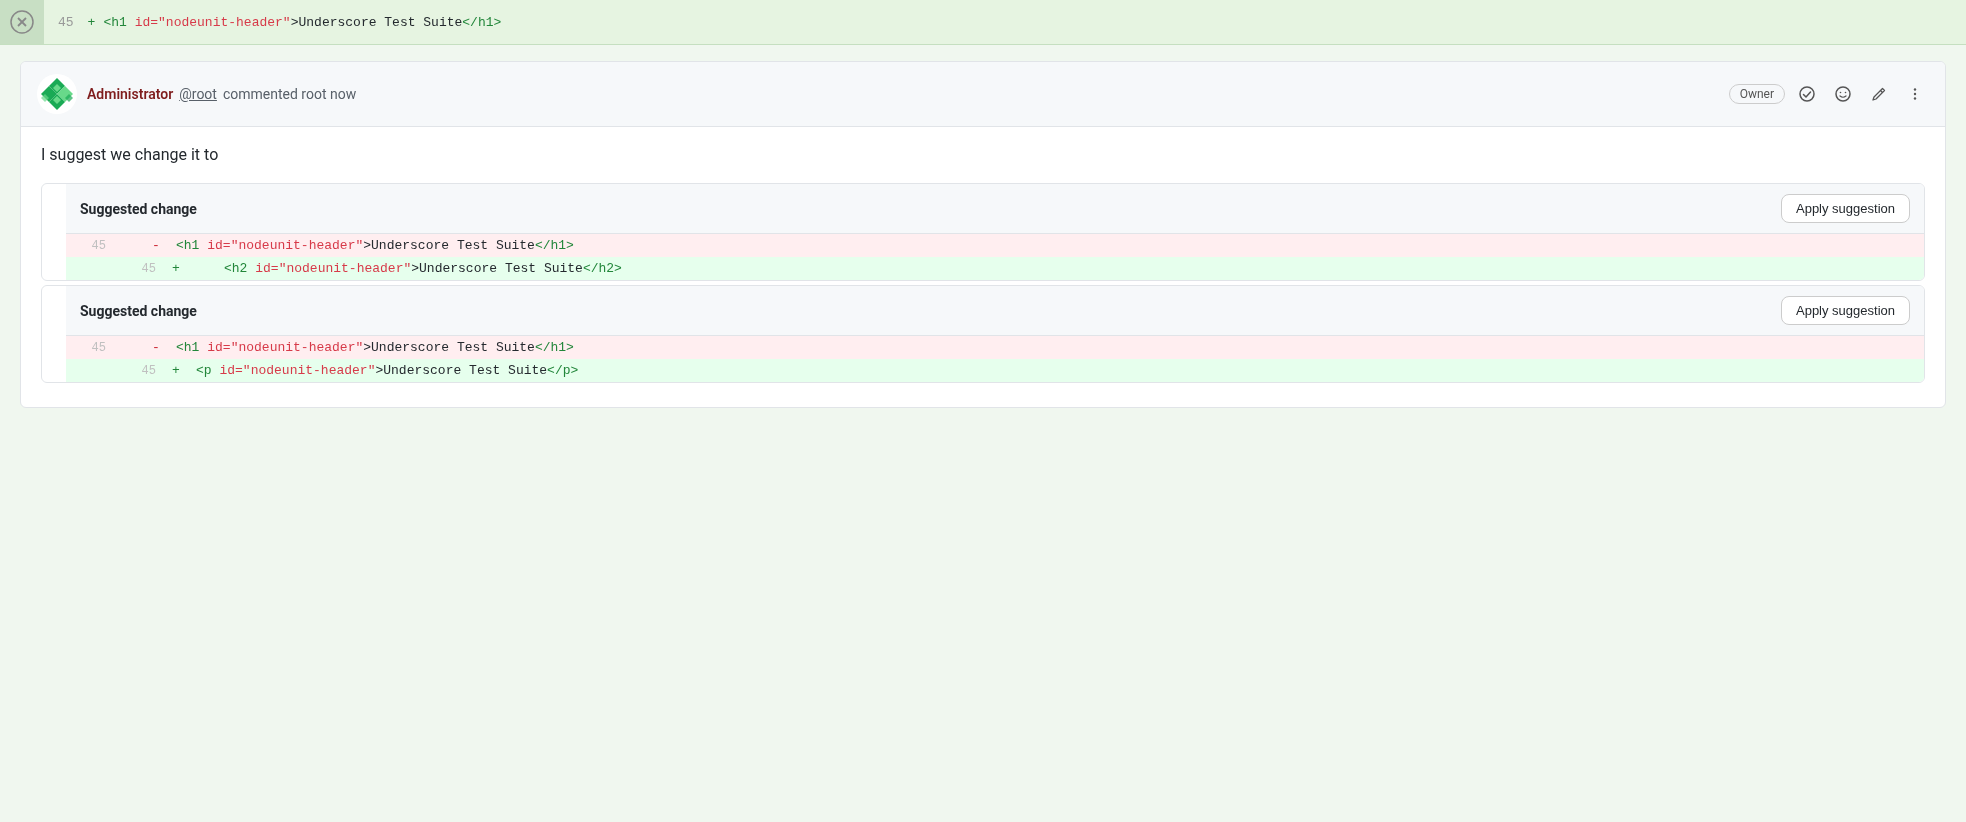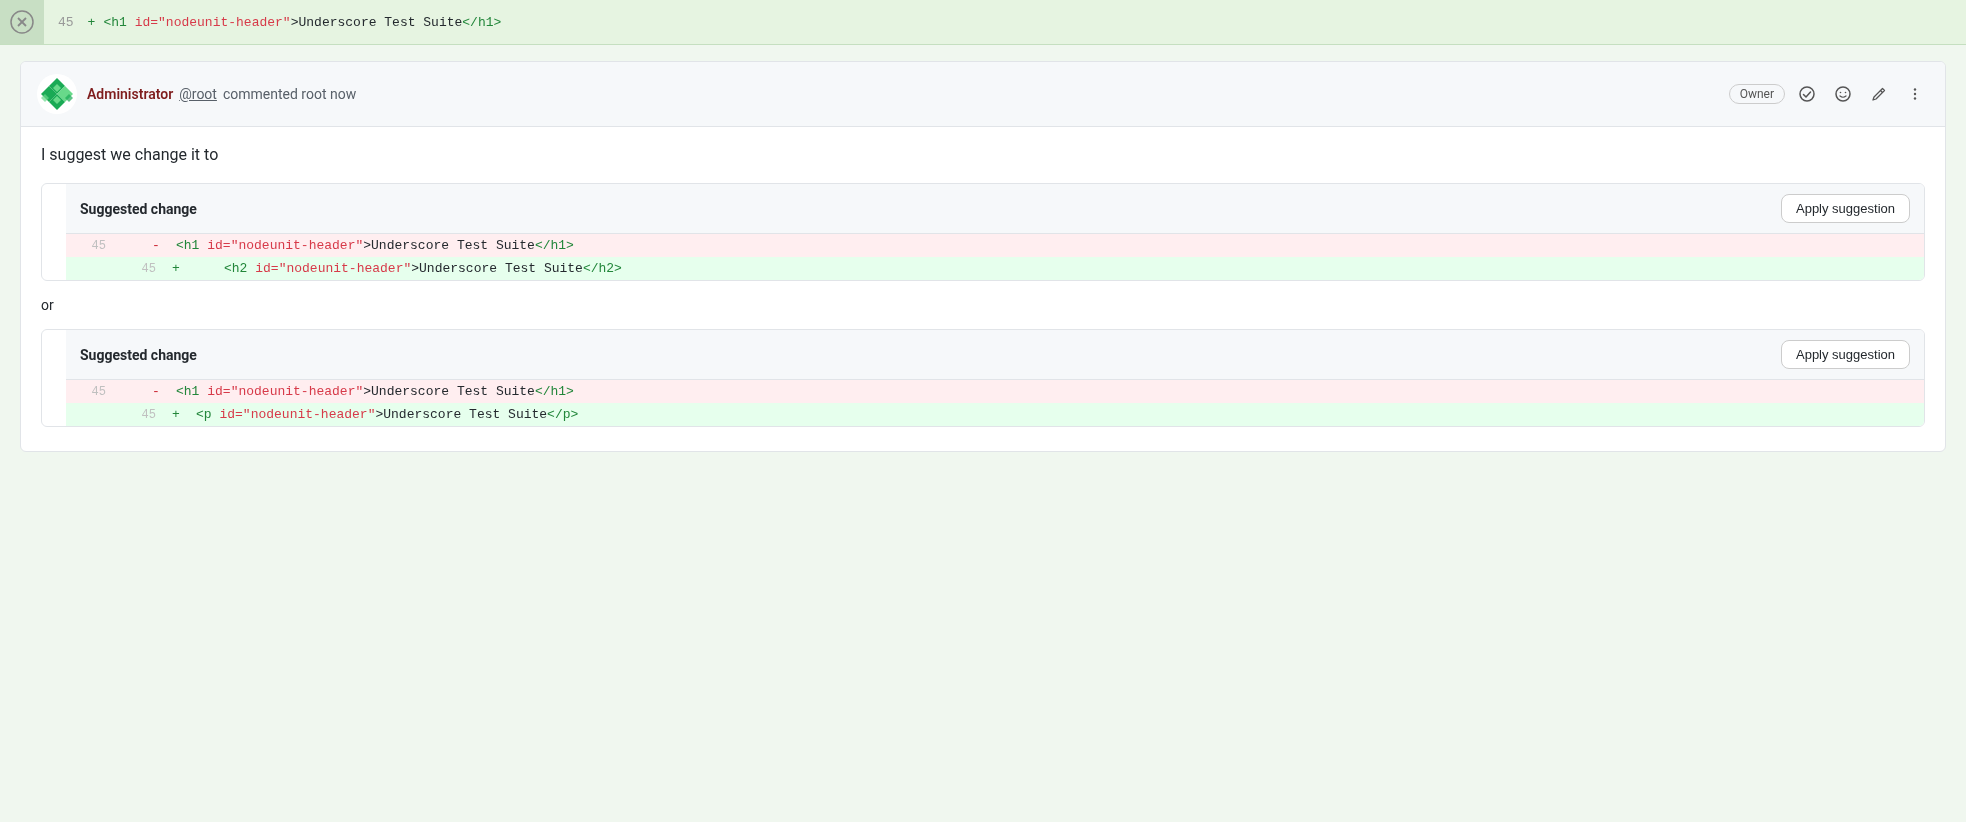--- a/index.html
+++ b/index.html
@@ -311,21 +311,20 @@
       <div class="diff-add">
         <span style="min-width:50px;"></span>
         <span class="diff-line-number">45</span>
         <span class="diff-marker add">+</span>
         <span class="diff-content" style="font-family:'Courier New',monospace;font-size:13px; padding-left:10px;">
           <span style="color:#22863a;margin-left:28px;">&lt;h2</span><span style="color:#d73a49;"> id=</span><span style="color:#d73a49;">"nodeunit-header"</span><span style="color:#24292e;">&gt;</span><span style="color:#24292e;">Underscore Test Suite</span><span style="color:#22863a;">&lt;/h2&gt;</span>
         </span>
       </div>
     </div>
 
-    <p class="or-text">or</p>
 
     <div class="suggestion-box">
       <div class="suggestion-header">
         <span class="suggestion-title">Suggested change</span>
         <button class="apply-btn">Apply suggestion</button>
       </div>
 
       <div class="diff-remove">
         <span class="diff-line-number">45</span>
         <span style="min-width:30px; text-align:center; padding: 0 8px;"></span>

